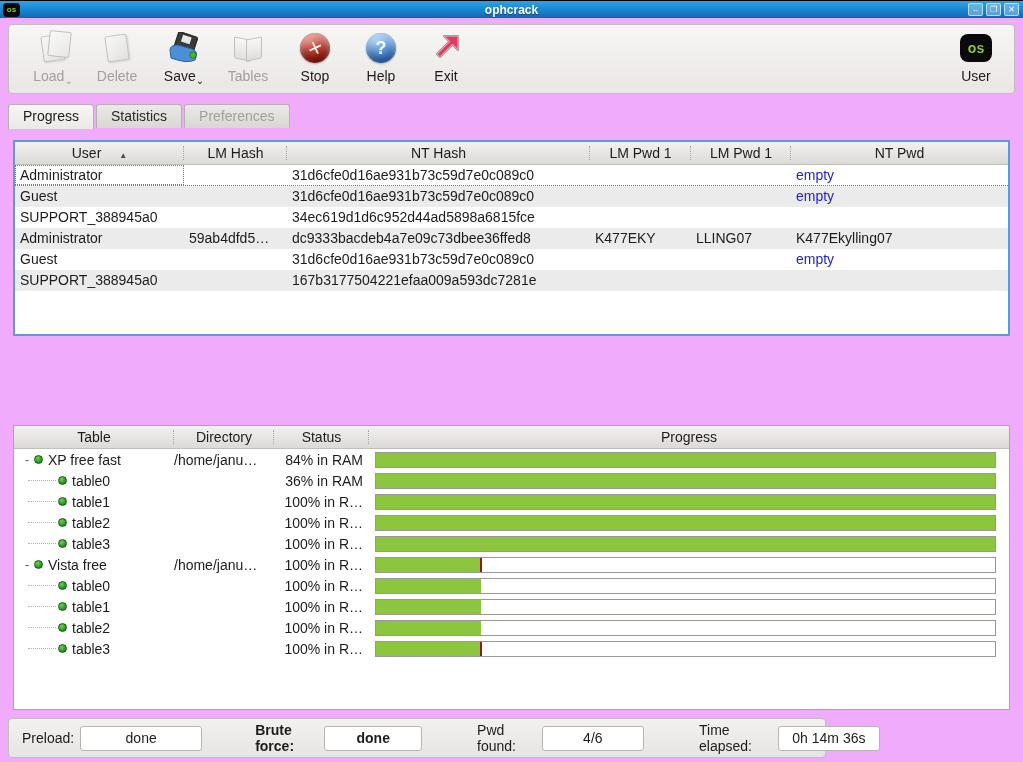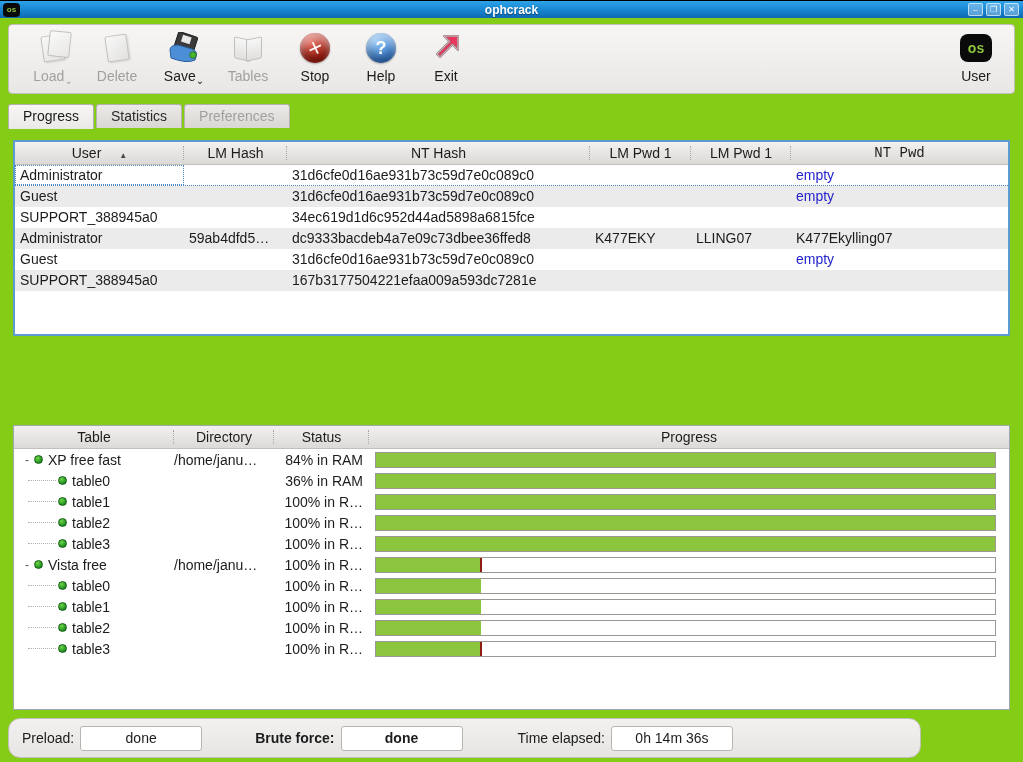--- a/index.html
+++ b/index.html
@@ -1,18 +1,18 @@
 <!DOCTYPE html>
 <html><head>
 <meta charset="utf-8">
 <style>
   * { margin:0; padding:0; box-sizing:border-box; }
   html,body { width:1023px; height:762px; }
   body { font-family:"Liberation Sans","DejaVu Sans",sans-serif; background:#000; }
-  #window { position:absolute; width:1023px; height:762px; background:#84cc16; overflow:hidden; }
+  #window { position:absolute; width:1023px; height:762px; background:#f0abfc; overflow:hidden; }
 
   
   .titlebar { position:absolute; left:0; top:0; width:1023px; height:18px;
     background:linear-gradient(#2da3e8 0%, #1b8ad4 45%, #0d68b2 100%);
     border-top:1px solid #000; display:flex; align-items:center; }
   .title-logo { position:absolute; left:3px; top:2px; width:17px; height:14px; background:#0a0a0a;
     border-radius:4px; color:#8dc63f; font-size:8px; font-weight:bold; text-align:center; line-height:14px; }
   .title-text { position:absolute; left:0; right:0; text-align:center; color:#fff; font-size:12px; font-weight:bold;
     text-shadow:0 1px 1px rgba(0,0,0,.4); }
   .win-btns { position:absolute; right:4px; top:2px; display:flex; gap:3px; }
@@ -62,43 +62,43 @@
   .th:not(:last-child)::after { content:""; position:absolute; right:0; top:4px; bottom:4px; border-right:1px dotted #a9a6a2; }
   .trow { display:flex; height:21px; }
   .trow.alt { background:#ebebeb; }
   .tcell { font-size:14px; color:#1c1c1c; line-height:20px; padding-left:5px; overflow:hidden; white-space:nowrap; }
   .tcell.link { color:#2323cd; }
   .tcell.focus { outline:1px dotted #4a84c4; outline-offset:-1px; }
   .trow.sel { border-bottom:1px dotted #4a84c4; height:21px; }
   .c-user{width:169px;} .c-lm-hash{width:103px;} .c-nt-hash{width:303px;}
   .c-lm-pwd1{width:101px;} .c-lm-pwd2{width:100px;} .c-nt-pwd{flex:1;}
   .h-user{width:169px;} .h-lm-hash{width:103px;} .h-nt-hash{width:303px;}
-  .h-lm-pwd1{width:101px;} .h-lm-pwd2{width:100px;} .h-nt-pwd{flex:1;font-family:Liberation Mono, monospace;}
+  .h-lm-pwd1{width:101px;} .h-lm-pwd2{width:100px;} .h-nt-pwd{flex:1;}
   .sort-arrow { font-size:8px; color:#4a4a4a; margin-left:18px; }
 
   
   .tables-panel { position:absolute; left:13px; top:425px; width:997px; height:285px; background:#fff;
     border:1px solid #9fa8b0; overflow:hidden; }
   .p-table{width:160px;} .p-dir{width:100px;} .p-status{width:95px;} .p-prog{flex:1;}
   .prow { display:flex; height:21px; align-items:center; }
   .tree-cell { width:160px; display:flex; align-items:center; font-size:14px; color:#1c1c1c; white-space:nowrap; overflow:hidden; }
   .expander { width:10px; margin-left:8px; font-size:12px; color:#555; text-align:center; }
   .indent { width:28px; border-bottom:1px dotted #b5b2ae; height:1px; margin-left:14px; }
   .dot { width:9px; height:9px; border-radius:50%; margin:0 5px 0 2px; flex:none;
     background:radial-gradient(circle at 35% 30%, #6ed649, #1d8a1d 75%); border:1px solid #0f5c0f; }
   .dir-cell { width:100px; font-size:14px; color:#1c1c1c; white-space:nowrap; overflow:hidden; }
   .status-cell { width:95px; font-size:14px; color:#1c1c1c; text-align:right; padding-right:6px; white-space:nowrap; }
   .prog-cell { flex:1; padding:0 13px 0 6px; }
   .pbar { position:relative; height:16px; border:1px solid #9b9894; background:#fff; }
   .pfill { position:absolute; left:0; top:0; bottom:0; background:#8cc63e; }
   .pmark { position:absolute; top:0; bottom:0; width:2px; background:#8c1d10; }
 
   
-  .statusbar { position:absolute; left:8px; top:718px; width:913px; height:40px;
-    background:linear-gradient(#f2f1f0,#e7e5e3); border:1px solid #c2beba; border-radius:12px;
+  .statusbar { position:absolute; left:8px; top:718px; width:818px; height:40px;
+    background:linear-gradient(#f2f1f0,#e7e5e3); border:1px solid #c2beba; border-radius:4px;
     display:flex; align-items:center; }
   .sb-item { display:flex; align-items:center; }
   .sb-label { font-size:14px; color:#1c1c1c; margin-right:6px; }
   .sb-box { width:122px; height:25px; background:#fff; border:1px solid #b8b5b1; border-radius:3px;
     font-size:14px; color:#1c1c1c; text-align:center; line-height:23px; }
 
   
   .icon-svg { display:block; }
 </style>
 </head>
@@ -412,18 +412,22 @@
   <div class="statusbar">
     <div class="sb-item" style="margin-left:13px;">
       <span class="sb-label">Preload:</span>
       <span class="sb-box">done</span>
     </div>
     <div class="sb-item" style="margin-left:53px;font-weight:bold;">
       <span class="sb-label">Brute force:</span>
       <span class="sb-box">done</span>
     </div>
     <div class="sb-item" style="margin-left:55px;">
+      <span class="sb-label">Pwd found:</span>
+      <span class="sb-box">4/6</span>
+    </div>
+    <div class="sb-item" style="margin-left:55px;">
       <span class="sb-label">Time elapsed:</span>
       <span class="sb-box">0h 14m 36s</span>
     </div>
   </div>
 
 </div>
 
 </body></html>

